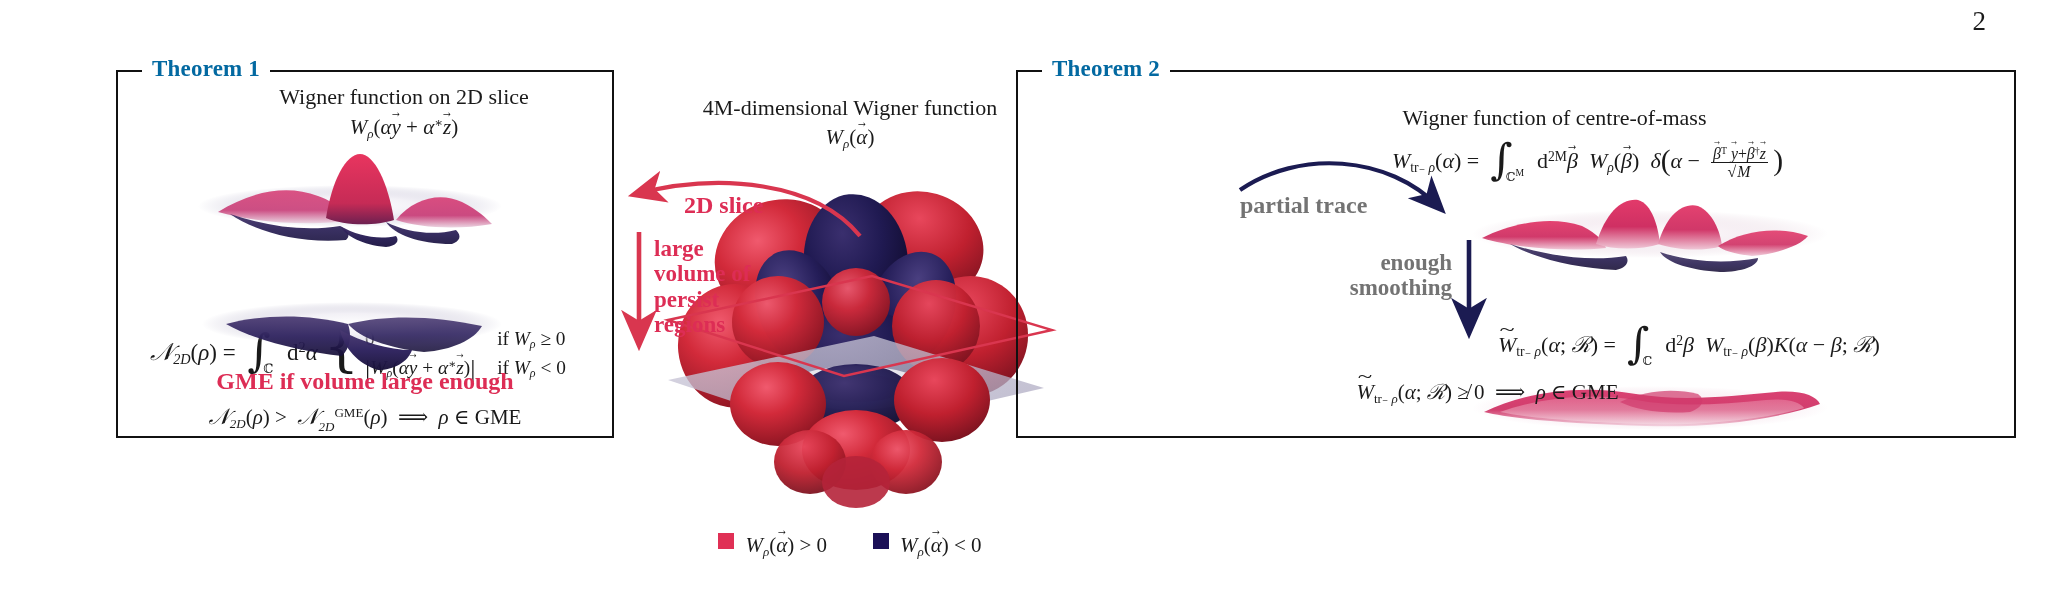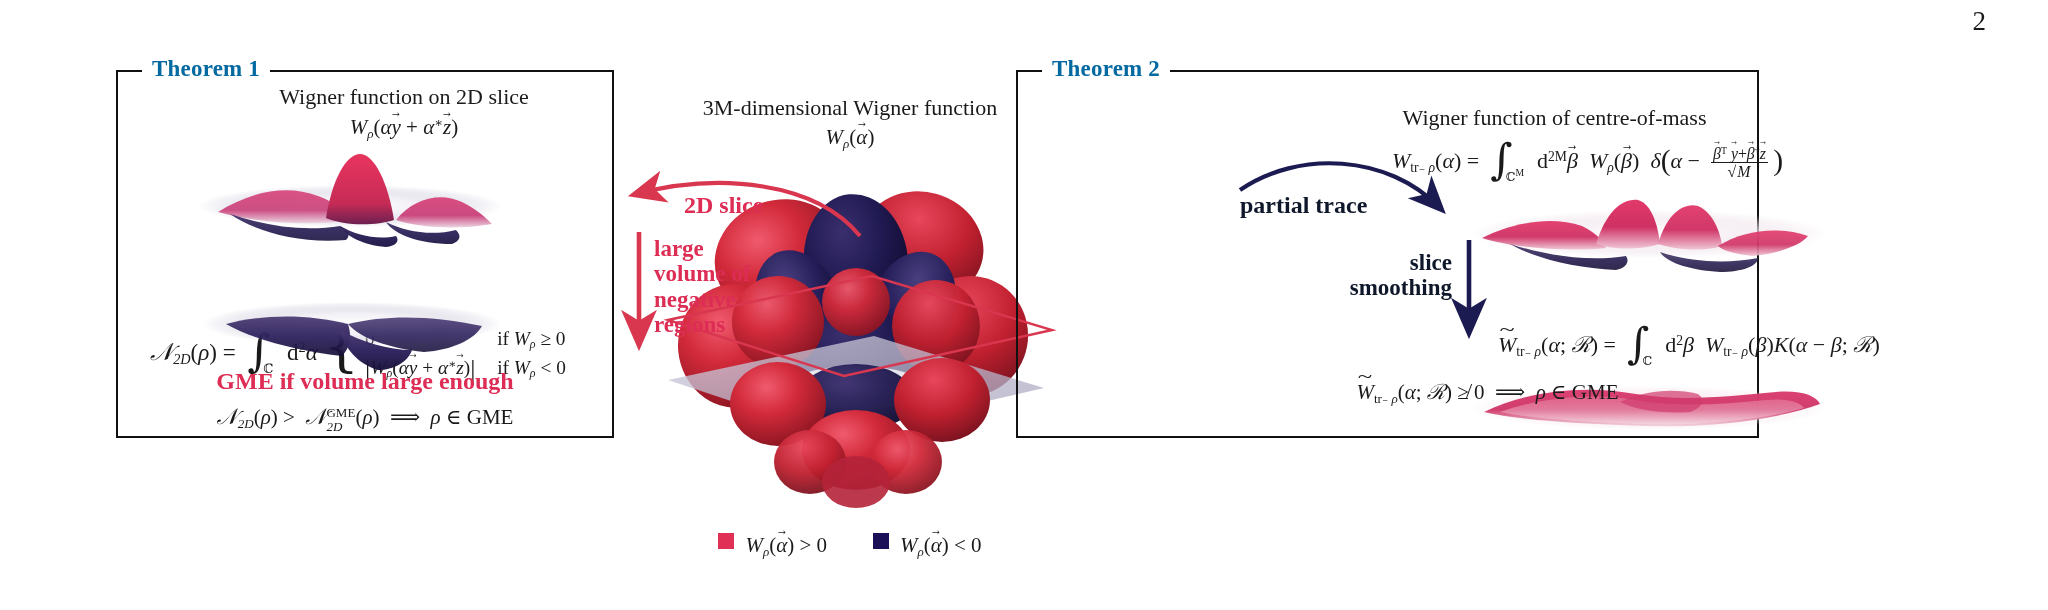--- a/index.html
+++ b/index.html
@@ -25,21 +25,21 @@
   }
 
   
   .thm-box {
     position: absolute;
     border: 2.5px solid #111111;
     box-sizing: border-box;
     background: transparent;
   }
   #thm1-box { left: 116px; top: 70px; width: 498px; height: 368px; }
-  #thm2-box { left: 1016px; top: 70px; width: 743px; height: 368px; }
+  #thm2-box { left: 1016px; top: 70px; width: 1000px; height: 368px; }
 
   .thm-legend {
     position: absolute;
     top: -16px;
     background: #ffffff;
     padding: 0 10px;
     font-weight: bold;
     font-size: 23px;
     letter-spacing: .2px;
     font-family: "Liberation Serif", serif;
@@ -96,21 +96,21 @@
   
   .ann {
     position: absolute;
     font-weight: bold;
     font-family: "Liberation Serif", serif;
     white-space: nowrap;
     line-height: 1.1;
   }
   .ann-red { color: #dd2d55; }
   .ann-navy { color: #191martinique; }
-  .ann-navy { color: #0f172a; }
+  .ann-navy { color: #737373; }
 
   .arrow-svg { position: absolute; overflow: visible; }
 
   
   #center-legend {
     position: absolute;
     left: 640px; top: 533px;
     width: 420px;
     display: flex;
     align-items: center;
@@ -213,26 +213,26 @@
     <path d="M24 34 C 62 24, 106 24, 146 34 C 150 46, 148 58, 140 66 C 100 62, 52 50, 24 34 Z" fill="url(#g2neg)" opacity=".93"></path>
     <path d="M146 34 C 186 24, 234 26, 280 36 C 272 50, 250 60, 222 62 C 186 58, 158 48, 146 34 Z" fill="url(#g2neg)" opacity=".88"></path>
     <path d="M138 40 C 160 52, 186 60, 210 60 C 206 72, 192 80, 176 80 C 156 74, 142 58, 138 40 Z" fill="url(#g2neg)" opacity=".96"></path>
   </svg>
 </div>
 
 <div style="position:absolute; left:116px; top:368px; width:498px; text-align:center;">
   <div class="ann-red" style="font-weight:bold; font-size:24px;">GME if volume large enough</div>
   <div class="math" style="font-size:21px; margin-top:9px;">
     <span class="mi" style="font-size:1.05em;">𝒩</span><span class="sub mi">2D</span><span>(<span class="mi">ρ</span>)&nbsp;&gt;&nbsp;</span>
-    <span class="mi" style="font-size:1.05em;">𝒩</span><span class="subsup"><span style="display:block;">GME</span><span style="display:block;" class="mi">2D</span></span><span>(<span class="mi">ρ</span>)&nbsp;&nbsp;⟹&nbsp;&nbsp;<span class="mi">ρ</span>&nbsp;∈&nbsp;GME</span>
+    <span class="mi" style="font-size:1.05em;">𝒩</span><span class="subsup"><span style="display:block;padding-left:16px;">GME</span><span style="display:block;" class="mi">2D</span></span><span>(<span class="mi">ρ</span>)&nbsp;&nbsp;⟹&nbsp;&nbsp;<span class="mi">ρ</span>&nbsp;∈&nbsp;GME</span>
   </div>
 </div>
 
 <div style="position:absolute; left:640px; top:95px; width:420px; text-align:center;">
-  <div style="font-size:22px;">3M-dimensional Wigner function</div>
+  <div style="font-size:22px;">4M-dimensional Wigner function</div>
   <div class="math" style="font-size:21px; margin-top:4px;">
     <span class="mi">W</span><span class="sub mi">ρ</span><span>(</span><span class="vec mi">α</span><span>)</span>
   </div>
 </div>
 
 <div class="surface" id="center-blob" style="left:660px; top:150px;">
   <svg width="390" height="380" viewBox="0 0 390 380">
     <defs>
       <radialGradient id="redA" cx="38%" cy="30%" r="72%">
         <stop offset="0%" stop-color="#f05a6e"></stop>
@@ -321,21 +321,21 @@
   <defs>
     <marker id="arrRed2" markerWidth="9" markerHeight="9" refX="7" refY="4.5" orient="auto">
       <path d="M9,4.5 L0,0.6 L2.4,4.5 L0,8.4 Z" fill="#d9364f"></path>
     </marker>
   </defs>
   <path d="M9 2 L9 112" fill="none" stroke="#d9364f" stroke-width="4.6" marker-end="url(#arrRed2)"></path>
 </svg>
 <div class="ann ann-red" style="left:654px; top:236px; font-size:23px;">
   <div>large</div>
   <div>volume of</div>
-  <div>negative</div>
+  <div>persist</div>
   <div>regions</div>
 </div>
 
 <svg class="arrow-svg" style="left:1208px; top:148px; width:260px; height:100px;">
   <defs>
     <marker id="arrNavy" markerWidth="9" markerHeight="9" refX="7" refY="4.5" orient="auto">
       <path d="M9,4.5 L0,0.6 L2.4,4.5 L0,8.4 Z" fill="#1b1b52"></path>
     </marker>
   </defs>
   <path d="M32 42 C 90 2, 180 6, 232 60" fill="none" stroke="#1b1b52" stroke-width="4.2" marker-end="url(#arrNavy)"></path>
@@ -344,21 +344,21 @@
 
 <svg class="arrow-svg" style="left:1460px; top:238px; width:26px; height:110px;">
   <defs>
     <marker id="arrNavy2" markerWidth="9" markerHeight="9" refX="7" refY="4.5" orient="auto">
       <path d="M9,4.5 L0,0.6 L2.4,4.5 L0,8.4 Z" fill="#1b1b52"></path>
     </marker>
   </defs>
   <path d="M9 2 L9 92" fill="none" stroke="#1b1b52" stroke-width="4.6" marker-end="url(#arrNavy2)"></path>
 </svg>
 <div class="ann ann-navy" style="left:1330px; top:250px; font-size:23px; text-align:right; width:122px;">
-  <div>slice</div>
+  <div>enough</div>
   <div>smoothing</div>
 </div>
 
 <div class="thm-box" id="thm2-box">
   <div class="thm-legend" id="thm2-legend">Theorem 2</div>
 </div>
 
 <div class="thm-caption" style="left:1016px; top:86px; width:1077px;margin-top:19px;">Wigner function of centre-of-mass</div>
 
 <div class="eq math" style="left:1392px; top:142px; font-size:22px;">

